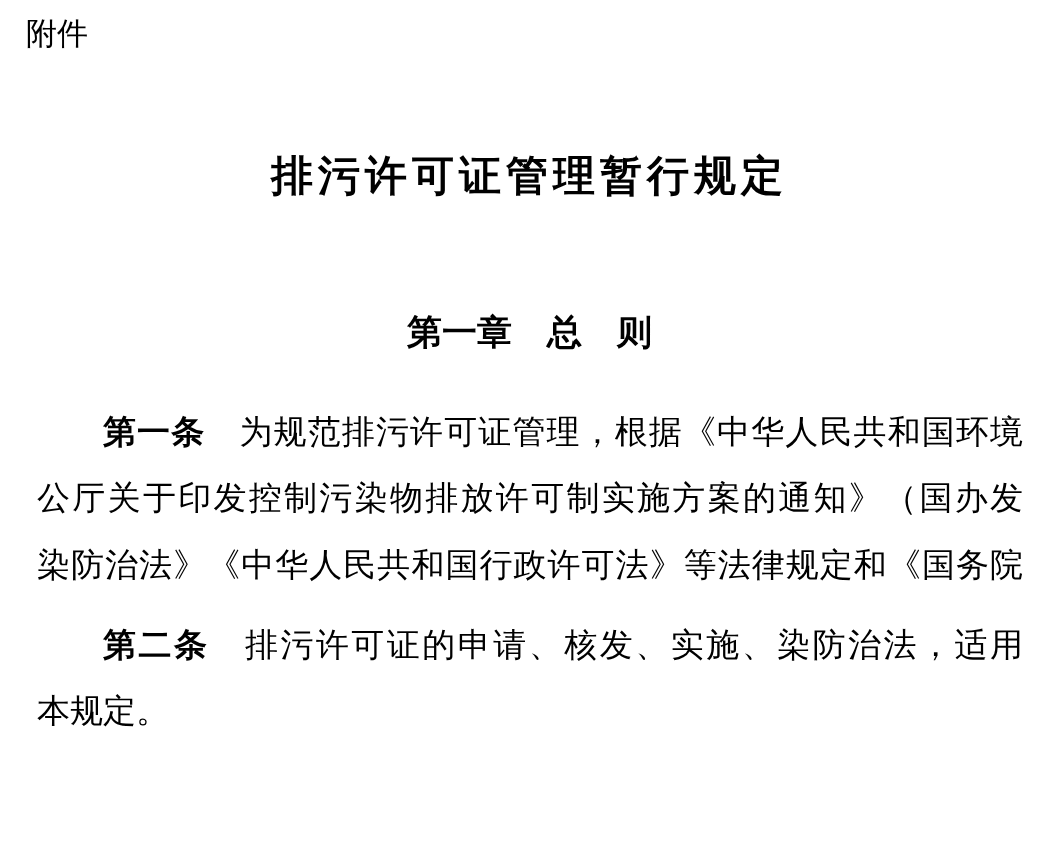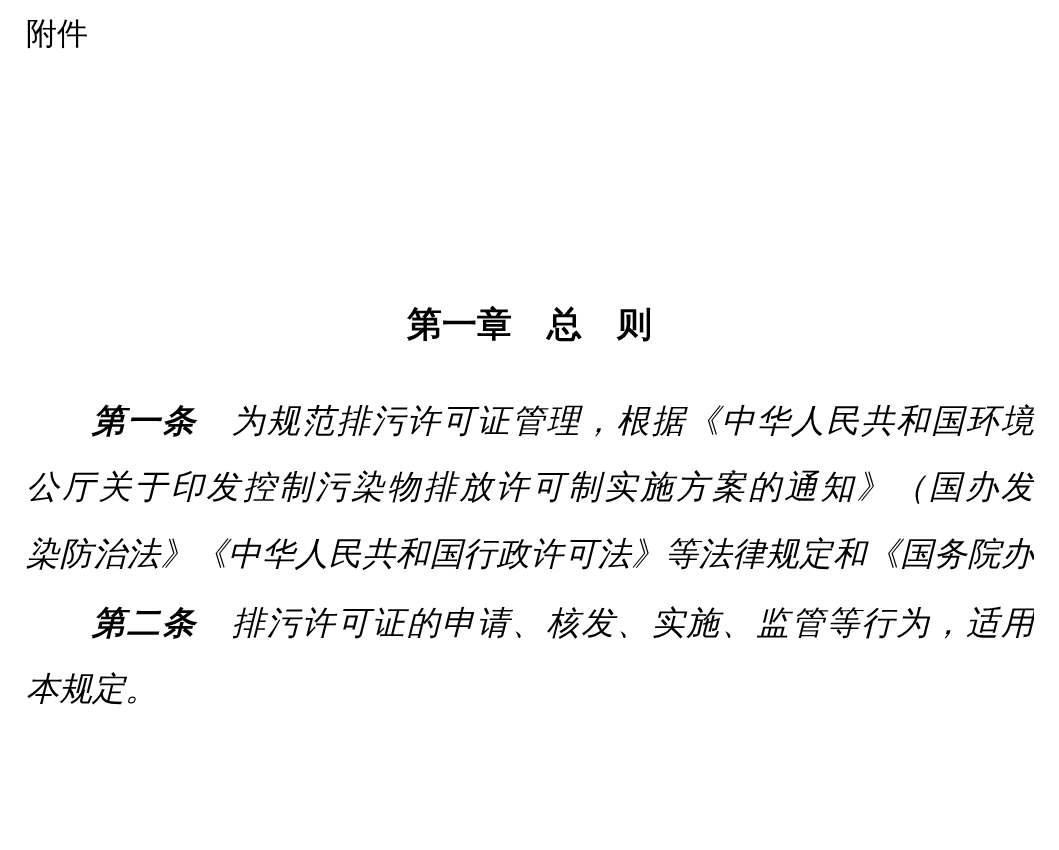--- a/index.html
+++ b/index.html
@@ -35,40 +35,39 @@
     font-weight: bold;
     font-size: 42px;
     letter-spacing: 5px;
     line-height: 1.15;
   }
   .chapter {
     position: absolute;
     left: 0;
     right: 0;
     top: 296px;
-    margin: 8px;
+    margin: 16px;
     text-align: center;
     font-family: "Liberation Sans", sans-serif;
     font-weight: bold;
     font-size: 35px;
     line-height: 1.15;
   }
   .docbody {
     position: absolute;
     left: 25px;
     width: 1010px;
     top: 386px;
     font-family: "Liberation Serif", serif;
     font-size: 33px;
     line-height: 67px;
   }
   .para {
-    margin: 1px;
+    margin: 12px;
     padding: 0;
-    font-style: italic;
   }
   .line {
     height: 67px;
     overflow: hidden;
   }
   .line.justified {
     text-align: justify;
     text-align-last: justify;
   }
   .line.first-line {
@@ -83,31 +82,32 @@
     font-weight: bold;
   }
 </style>
 </head>
 <body>
 
 <div class="page">
 
   <div class="attachment">附件</div>
 
+  <h1 class="title">排污许可证管理暂行规定</h1>
 
   <h2 class="chapter">第一章　总　则</h2>
 
   <div class="docbody">
 
     <div class="para">
       <div class="line justified first-line"><b class="term">第一条</b><span>　为规范排污许可证管理，根据《中华人民共和国环境</span></div>
       <div class="line justified">公厅关于印发控制污染物排放许可制实施方案的通知》（国办发</div>
       <div class="line justified">染防治法》《中华人民共和国行政许可法》等法律规定和《国务院办</div>
     </div>
 
     <div class="para">
-      <div class="line justified first-line"><b class="term">第二条</b><span>　排污许可证的申请、核发、实施、监管等行为，适用</span></div>
+      <div class="line justified first-line"><b class="term">第二条</b><span>　排污许可证的申请、核发、实施、染防治法，适用</span></div>
       <div class="line last-line">本规定。</div>
     </div>
 
   </div>
 
 </div>
 
 </body></html>

